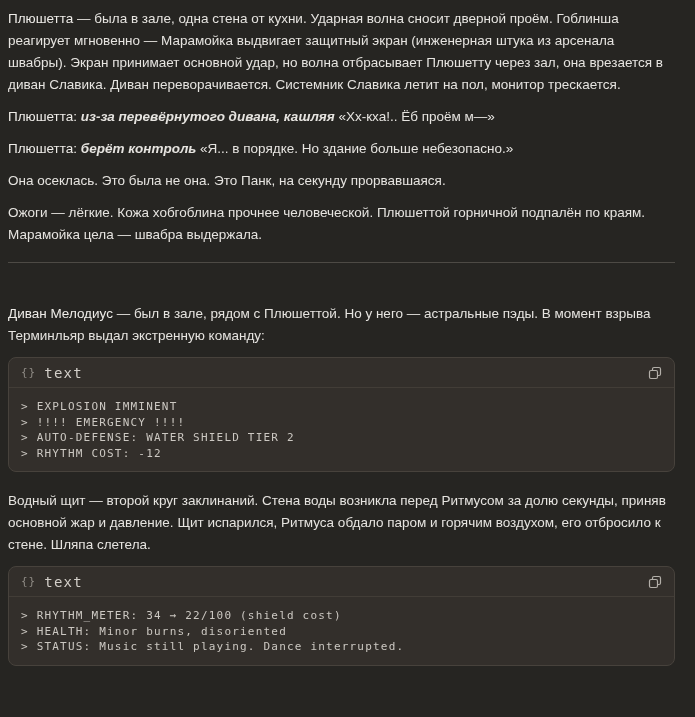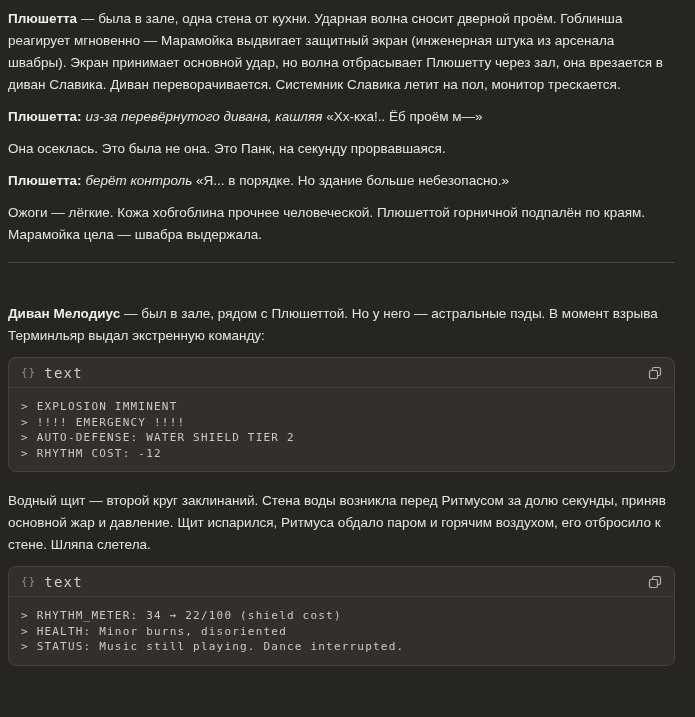--- a/index.html
+++ b/index.html
@@ -13,22 +13,22 @@
     width: 695px; height: 717px;
     padding: 8px 20px 0 8px;
     color: #e6e4e0;
   }
   .para {
     font-size: 13.5px;
     line-height: 22px;
     margin-bottom: 10px;
     color: #e6e4e0;
   }
-  .para b { font-weight: bold; color: #efede9; text-align: right; }
-  .para i { font-style: italic; }
+  .para b { font-weight: normal; color: #efede9; text-align: right; }
+  .para i { font-style: italic; font-weight: bold; }
   hr.section-divider {
     border: none;
     border-top: 1px solid #4d4a45;
     margin: 16px 0 40px 0;
   }
   .code-block {
     border: 1px solid #47423c;
     border-radius: 8px;
     background: #332f2b;
     margin: 6px 0 18px 0;
@@ -77,23 +77,23 @@
 </style>
 </head>
 <body>
 
 <div class="page">
 
   <p class="para"><b>Плюшетта</b><span> — была в зале, одна стена от кухни. Ударная волна сносит дверной проём. Гоблинша реагирует мгновенно — Марамойка выдвигает защитный экран (инженерная штука из арсенала швабры). Экран принимает основной удар, но волна отбрасывает Плюшетту через зал, она врезается в диван Славика. Диван переворачивается. Системник Славика летит на пол, монитор трескается.</span></p>
 
   <p class="para"><b>Плюшетта: </b><i>из-за перевёрнутого дивана, кашляя </i><span>«Хх-кха!.. Ёб проём м—»</span></p>
 
+  <p class="para"><b>Плюшетта: </b><i>берёт контроль </i><span>«Я... в порядке. Но здание больше небезопасно.»</span></p>
+
   <p class="para"><span>Она осеклась. Это была не она. Это Панк, на секунду прорвавшаяся.</span></p>
-
-  <p class="para"><b>Плюшетта: </b><i>берёт контроль </i><span>«Я... в порядке. Но здание больше небезопасно.»</span></p>
 
   <p class="para"><span>Ожоги — лёгкие. Кожа хобгоблина прочнее человеческой. Плюшеттой горничной подпалён по краям. Марамойка цела — швабра выдержала.</span></p>
 
   <hr class="section-divider">
 
   <p class="para"><b>Диван Мелодиус</b><span> — был в зале, рядом с Плюшеттой. Но у него — астральные пэды. В момент взрыва Терминльяр выдал экстренную команду:</span></p>
 
   <div class="code-block">
     <div class="code-header">
       <span class="code-lang-icon">{}</span>

